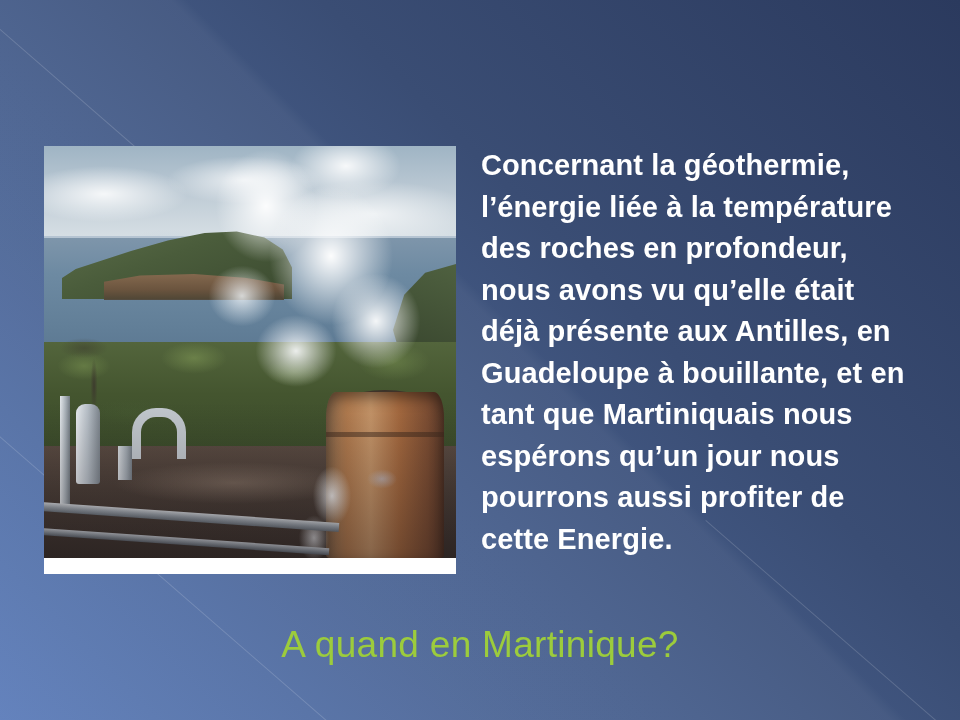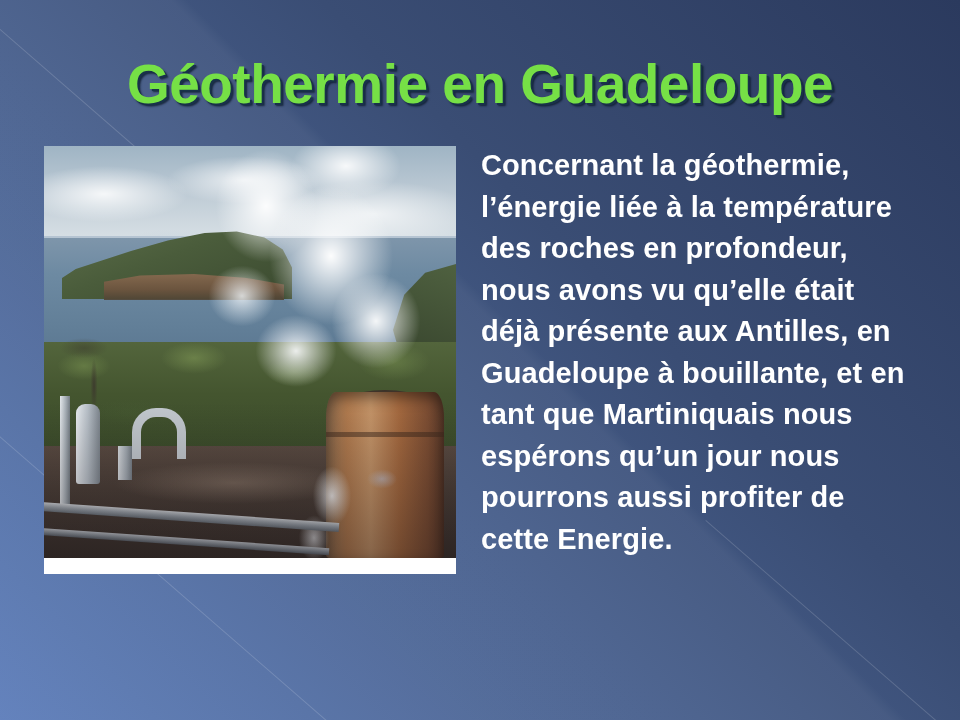--- a/index.html
+++ b/index.html
@@ -265,21 +265,20 @@
 
 <div class="slide">
 
   <div class="slide-deco">
     <div class="veil"></div>
     <div class="hairline h1"></div>
     <div class="hairline h2"></div>
     <div class="hairline h3"></div>
   </div>
 
-  <div class="title">Géothermie en Guadeloupe</div>
 
   <div class="photo-frame">
     <div class="photo">
       <div class="ph-sky"></div>
       <div class="ph-cloudband"></div>
       <div class="ph-sea"></div>
       <div class="ph-horizon"></div>
       <div class="ph-headland"></div>
       <div class="ph-headland-cliff"></div>
       <div class="ph-ridge-right"></div>
@@ -300,14 +299,15 @@
       <div class="ph-valve"></div>
       <div class="ph-pipe-h"></div>
       <div class="ph-pipe-h2"></div>
       <div class="ph-shadow"></div>
     </div>
     <div class="photo-caption-strip"></div>
   </div>
 
   <div class="body-text">Concernant la géothermie, l’énergie liée à la température des roches en profondeur, nous avons vu qu’elle était déjà présente aux Antilles, en Guadeloupe à bouillante, et en tant que Martiniquais nous espérons qu’un jour nous pourrons aussi profiter de cette Energie.</div>
 
+  <div class="subtitle">A quand en Martinique?</div>
 
 </div>
 
 </body></html>

